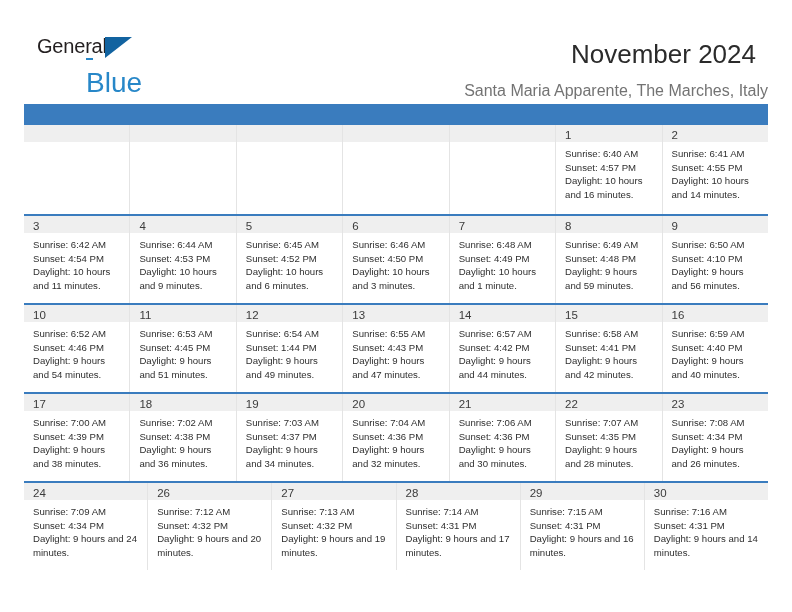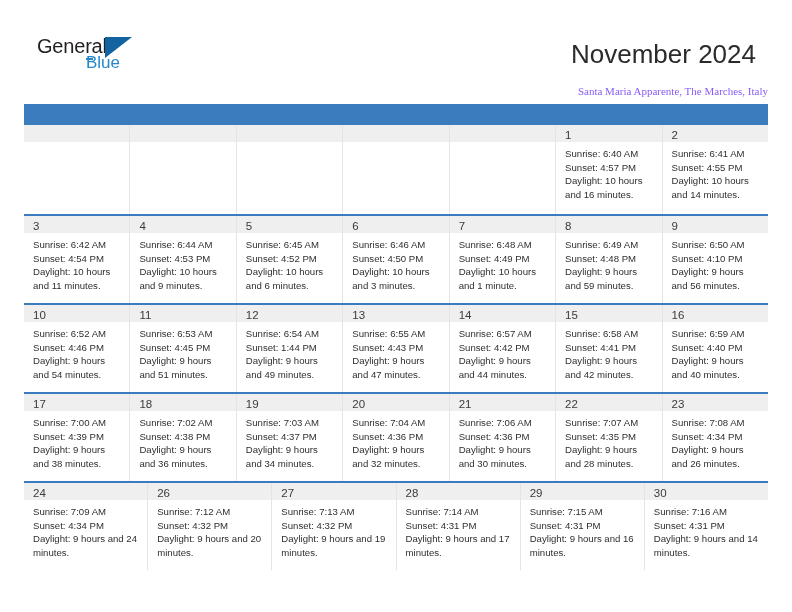--- a/index.html
+++ b/index.html
@@ -50,22 +50,22 @@
     left: 81px;
     top: 3px;
     width: 0;
     height: 0;
     border-left: 27px solid #1263a0;
     border-bottom: 21px solid transparent;
   }
   .logo-blue {
     position: absolute;
     left: 62px;
-    top: 16px;
-    font-size: 17px;
+    top: 36px;
+    font-size: 28px;
     color: #2787c8;
     line-height: 25px;
     font-family: "Liberation Sans", sans-serif;
   }
   .logo-underline {
     position: absolute;
     left: 62px;
     top: 24px;
     width: 7px;
     height: 2px;
@@ -80,25 +80,25 @@
   }
   .month-title {
     font-size: 26px;
     color: #2b2b2b;
     line-height: 32px;
     font-weight: normal;
     margin: 12px;
     font-family: "Liberation Sans", sans-serif;
   }
   .location {
-    font-size: 11px;
-    color: #8b5cf6;
+    font-size: 16px;
+    color: #737373;
     line-height: 18px;
     margin: 8px 0 0 0;
-    font-family: Liberation Serif, serif;
+    font-family: Liberation Sans, sans-serif;
   }
 
   
   .calendar {
     position: absolute;
     left: 24px;
     top: 104px;
     width: 744px;
   }
   .weekdays {

